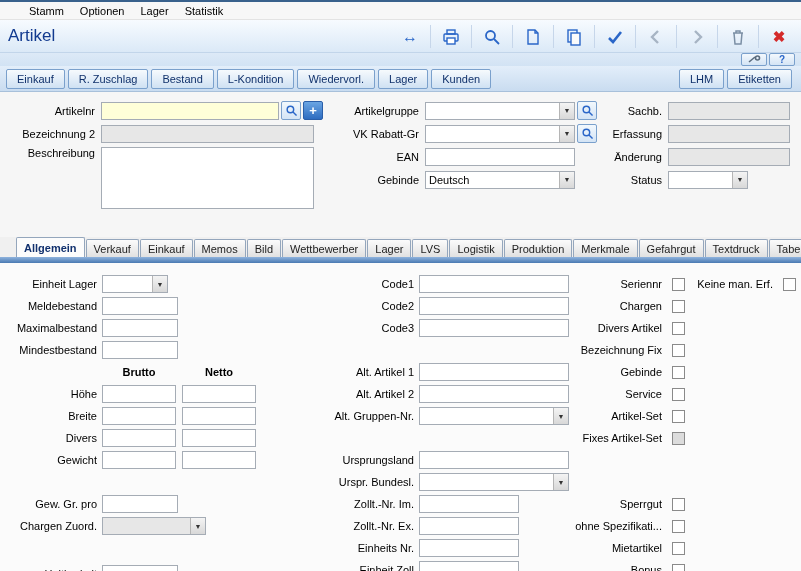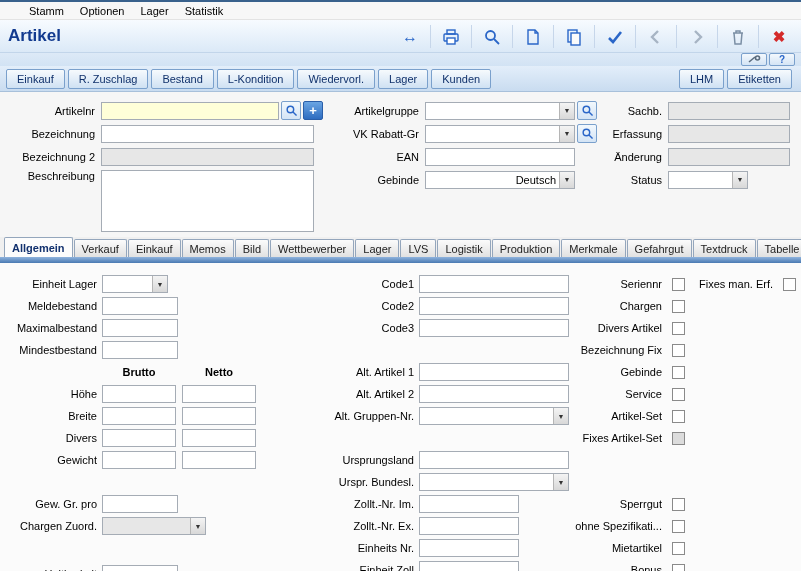--- a/index.html
+++ b/index.html
@@ -7,21 +7,21 @@
   body { font-family:"Liberation Sans", sans-serif; font-size:11px; color:#000; background:#f0f0f0; }
   .app { position:relative; width:801px; height:571px; overflow:hidden; background:#f0f0f0; }
 
   
   .topline { position:absolute; top:0; left:0; right:0; height:2px; background:#39618c; }
   .menubar { position:absolute; top:2px; left:0; right:0; height:18px; background:#f7f7f7; border-bottom:1px solid #e3e3e3; display:flex; align-items:center; padding-left:21px; }
   .menu-item { padding:0 8px; cursor:default; }
 
   
   .header { position:absolute; top:20px; left:0; right:0; height:33px; background:linear-gradient(#f7fbff,#dbe9f7); border-bottom:1px solid #c2d5ea; }
-  .title { position:absolute; left:8px; top:6px; font-size:17px; font-weight:bold; color:#123a8f; }
+  .title { position:absolute; left:8px; top:6px; font-size:17px; font-weight:normal; color:#123a8f; }
   .toolbar { position:absolute; right:4px; top:2px; height:29px; display:flex; align-items:center; }
   .tbtn { width:36px; height:27px; display:flex; align-items:center; justify-content:center; border:1px solid transparent; border-radius:2px; }
   .tsep { width:1px; height:23px; background:#c6d6ea; margin:0 2px; }
   .glyph-blue { font-size:16px; font-weight:bold; color:#2a66c8; line-height:1; }
   .glyph-red { font-size:15px; font-weight:bold; color:#d42a2a; line-height:1; }
 
   
   .substrip { position:absolute; top:53px; left:0; right:0; height:13px; background:linear-gradient(#dde9f7,#d2e3f4); }
   .mini { position:absolute; top:0; height:13px; width:26px; border:1px solid #7aa0cc; background:linear-gradient(#f3f8fd,#d4e4f5); display:flex; align-items:center; justify-content:center; border-radius:2px; }
   .mini-wrench { right:34px; }
@@ -41,28 +41,28 @@
   .frow { display:flex; align-items:center; height:19px; margin-bottom:4px; }
   .frow.tall { height:auto; align-items:flex-start; }
   .flabel { text-align:right; margin-right:6px; white-space:nowrap; }
   #fcol1 .flabel { width:95px; }
   #fcol2 .flabel { width:88px; }
   #fcol3 .flabel { width:62px; }
   .tinput { height:18px; border:1px solid #a5acb5; background:#fff; font-family:inherit; font-size:11px; padding:0 3px; }
   .tinput.yellow { background:#ffffd8; }
   .tinput.disabled { background:#e7e7e7; }
   textarea.tinput { height:62px; resize:none; }
-  .combo { position:relative; height:18px; border:1px solid #a5acb5; background:#fff; display:flex; align-items:center; padding:0 18px 0 3px;justify-content:flex-end; }
+  .combo { position:relative; height:18px; border:1px solid #a5acb5; background:#fff; display:flex; align-items:center; padding:0 18px 0 3px; }
   .combo.disabled { background:#e7e7e7; color:#555; }
   .combo .arrow { position:absolute; right:0; top:0; bottom:0; width:15px; background:linear-gradient(#f4f4f4,#d8d8d8); border-left:1px solid #b5b5b5; display:flex; align-items:center; justify-content:center; font-size:7px; color:#333; }
   .sbtn { width:20px; height:19px; margin-left:2px; border:1px solid #7aa0cc; background:linear-gradient(#f2f8fd,#d4e4f5); display:flex; align-items:center; justify-content:center; border-radius:2px; }
   .sbtn.plus { background:linear-gradient(#6aa5e3,#2e6cc0); border-color:#2a5ea8; color:#fff; font-weight:bold; font-size:13px; line-height:1; }
 
   
-  .tabstrip { position:absolute; top:237px; left:0; right:0; height:20px; display:flex; align-items:flex-end; padding-left:4px; background:#f0f0f0; }
+  .tabstrip { position:absolute; top:237px; left:0; right:0; height:20px; display:flex; align-items:flex-end; padding-left:16px; background:#f0f0f0; }
   .tab { height:18px; display:flex; align-items:center; padding:0 7px; border:1px solid #94a6bc; border-bottom:none; background:linear-gradient(#fbfbfb,#e1e1e1); color:#222; margin-right:1px; border-radius:2px 2px 0 0; white-space:nowrap; }
   .tab.active { height:20px; background:#fcfcfc; font-weight:bold; color:#12316e; }
   .bluebar { position:absolute; top:257px; left:0; right:0; height:6px; background:linear-gradient(#8fb3dd,#4a7ab2); }
 
   
   .content { position:absolute; top:263px; left:0; right:0; height:308px; background:#fbfbfb; overflow:hidden; }
   .ccol { position:absolute; top:12px; }
   #ccolA { left:0; width:300px; }
   #ccolB { left:318px; width:262px; }
   #ccolC { left:520px; width:165px; }
@@ -195,24 +195,20 @@
           <svg width="13" height="13" viewBox="0 0 18 18" fill="none" stroke="#2a66c8" stroke-width="2">
               <circle cx="7.5" cy="7.5" r="4.5"></circle>
               <line x1="11" y1="11" x2="16" y2="16"></line>
             </svg>
         </div>
         <div class="sbtn plus">
             <span>+</span>
           </div>
       </div>
       <div class="frow">
-        <span class="flabel">Bezeichnung</span>
-        <input class="tinput" style="width: 213px;">
-      </div>
-      <div class="frow">
         <span class="flabel">Bezeichnung 2</span>
         <input class="tinput disabled" style="width: 213px;" disabled="">
       </div>
       <div class="frow tall">
         <span class="flabel">Beschreibung</span>
         <textarea class="tinput" style="width: 213px;"></textarea>
       </div>
     </div>
 
     <div class="fcol" id="fcol2">
@@ -460,18 +456,18 @@
         <span class="clabel">Mietartikel</span>
         <div class="cb"></div>
       </div>
       <div class="checkrow">
         <span class="clabel">Bonus</span>
         <div class="cb"></div>
       </div>
     </div>
 
     <div class="extra-check">
-      <span class="clabel">Fixes man. Erf.</span>
+      <span class="clabel">Keine man. Erf.</span>
       <div class="cb"></div>
     </div>
 
   </div>
 </div>
 
 </body></html>

